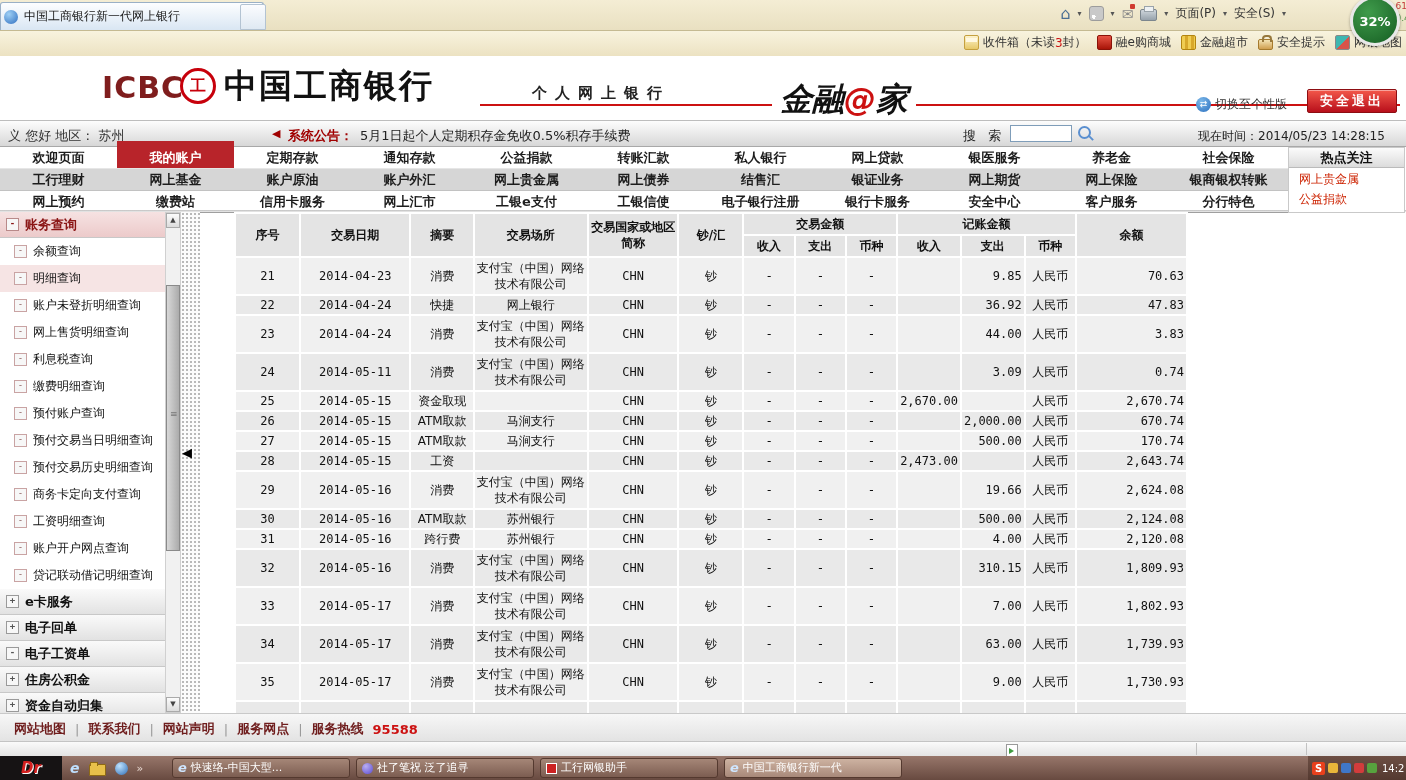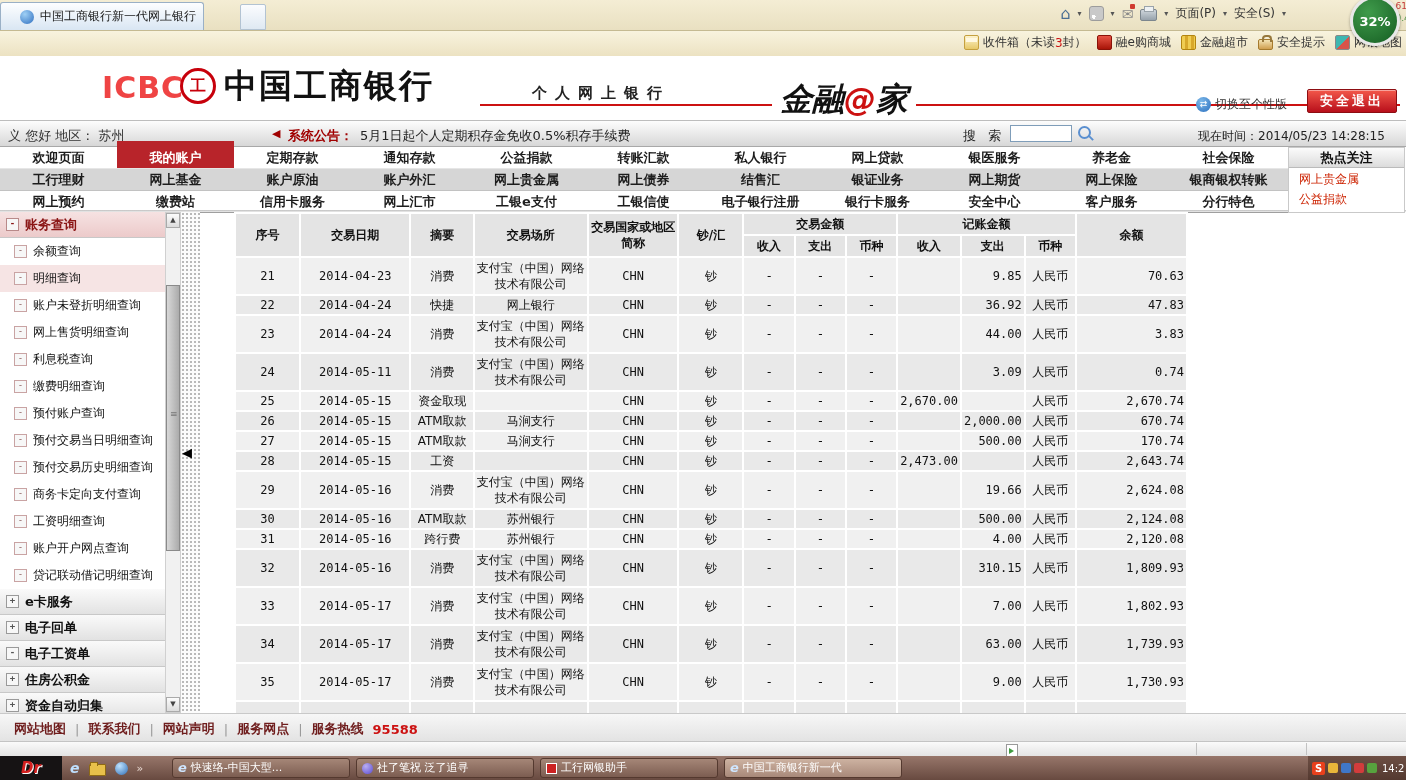--- a/index.html
+++ b/index.html
@@ -3,23 +3,23 @@
 <meta charset="utf-8">
 <style>
   html,body{margin:0;padding:0;background:#fff;}
   #screen{position:relative;width:1406px;height:780px;overflow:hidden;background:#fff;
     font-family:"DejaVu Sans","Liberation Sans",sans-serif;font-size:12px;color:#222;}
   .mono{font-family:"DejaVu Sans Mono","Liberation Mono",monospace;}
 
   
   .tabbar{position:absolute;left:0;top:0;width:1406px;height:30px;
     background:linear-gradient(#f4edd4,#e9e0c1);border-bottom:1px solid #c5ba92;}
-  .tab-active{position:absolute;left:0;top:2px;width:204px;height:28px;
+  .tab-active{position:absolute;left:0;top:2px;width:264px;height:28px;
     background:linear-gradient(#fdfeff,#d9e6f3);border:1px solid #9ab0c6;border-bottom:none;
-    border-radius:3px 3px 0 0;display:flex;align-items:center;padding-left:19px;box-sizing:border-box;}
+    border-radius:3px 3px 0 0;display:flex;align-items:center;padding-left:3px;box-sizing:border-box;}
   .favicon{width:14px;height:14px;border-radius:50%;background:radial-gradient(circle at 35% 30%,#9fd0f5,#2f6fc0);margin-right:6px;flex:none;}
   .tab-title{font-size:12px;color:#1a1a1a;white-space:nowrap;overflow:hidden;}
   .tab-stub{position:absolute;left:240px;top:4px;width:24px;height:24px;background:linear-gradient(#fbfcfe,#dfe9f2);
     border:1px solid #b3c3d2;border-radius:2px 2px 0 0;}
   .tb-icons{position:absolute;right:120px;top:5px;display:flex;align-items:center;gap:7px;}
   .caret{font-size:8px;color:#555;}
   .home-glyph{font-size:16px;color:#4a6f93;line-height:14px;}
   .feed-box{width:13px;height:13px;border-radius:3px;background:radial-gradient(circle at 28% 75%,#fff 2px,#c9c9c9 2px);border:1px solid #9c9c9c;}
   .mail-glyph{font-size:14px;color:#8a8a8a;position:relative;}
   .mail-glyph i{position:absolute;right:-2px;top:-2px;width:5px;height:5px;background:#d03b2f;border-radius:1px;}
@@ -43,21 +43,21 @@
   .inbox-icon{background:linear-gradient(#fdf3cd,#e7c96a);border:1px solid #c5a03f;position:relative;}
   .inbox-icon::before{content:"";position:absolute;left:1px;top:2px;width:11px;height:7px;border-top:4px solid #fff8e2;}
   .cart-icon{background:linear-gradient(#e85545,#a81408);border:1px solid #8a1208;}
   .basket-icon{background:repeating-linear-gradient(90deg,#f0cd52 0 3px,#d8a82b 3px 6px);border:1px solid #b3850f;}
   .lock-icon{background:linear-gradient(#f3e3b4,#cf9f4f);border:1px solid #a57a2d;position:relative;margin-top:3px;height:11px;}
   .lock-icon::before{content:"";position:absolute;left:3px;top:-5px;width:6px;height:5px;border:2px solid #97783c;border-bottom:none;border-radius:4px 4px 0 0;}
   .map-icon{background:linear-gradient(135deg,#3fb6b0 50%,#d8544a 50%);border:1px solid #888;}
 
   
   .siteheader{position:absolute;left:0;top:56px;width:1406px;height:64px;background:#fff;}
-  .logo-latin{position:absolute;left:102px;top:14px;font-size:30px;font-weight:bold;letter-spacing:1px;color:#ef4444;}
+  .logo-latin{position:absolute;left:102px;top:14px;font-size:30px;font-weight:bold;letter-spacing:1px;color:#7f1d1d;}
   .emblem{position:absolute;left:180px;top:12px;width:30px;height:30px;border:3px solid #c7000b;border-radius:50%;
     color:#c7000b;font-weight:bold;font-size:16px;line-height:30px;text-align:center;background:#fff;}
   .bank-name{position:absolute;left:224px;top:8px;font-size:33px;font-weight:bold;color:#111;letter-spacing:2px;}
   .product{position:absolute;left:532px;top:28px;font-size:15px;font-weight:bold;letter-spacing:8px;color:#222;
     font-family:"DejaVu Serif","Liberation Serif",serif;}
   .redline{position:absolute;left:480px;top:48px;width:920px;height:2px;background:#cc1111;}
   .brand{position:absolute;left:772px;top:22px;background:#fff;padding:0 8px;font-size:32px;font-weight:bold;color:#111;font-style:italic;}
   .brand .at{color:#cc1111;}
   .switch{position:absolute;left:1196px;top:40px;display:flex;align-items:center;font-size:12px;color:#333;}
   .switch-icon{width:15px;height:15px;border-radius:50%;background:radial-gradient(circle at 35% 30%,#7db9ea,#2a6fbe);

